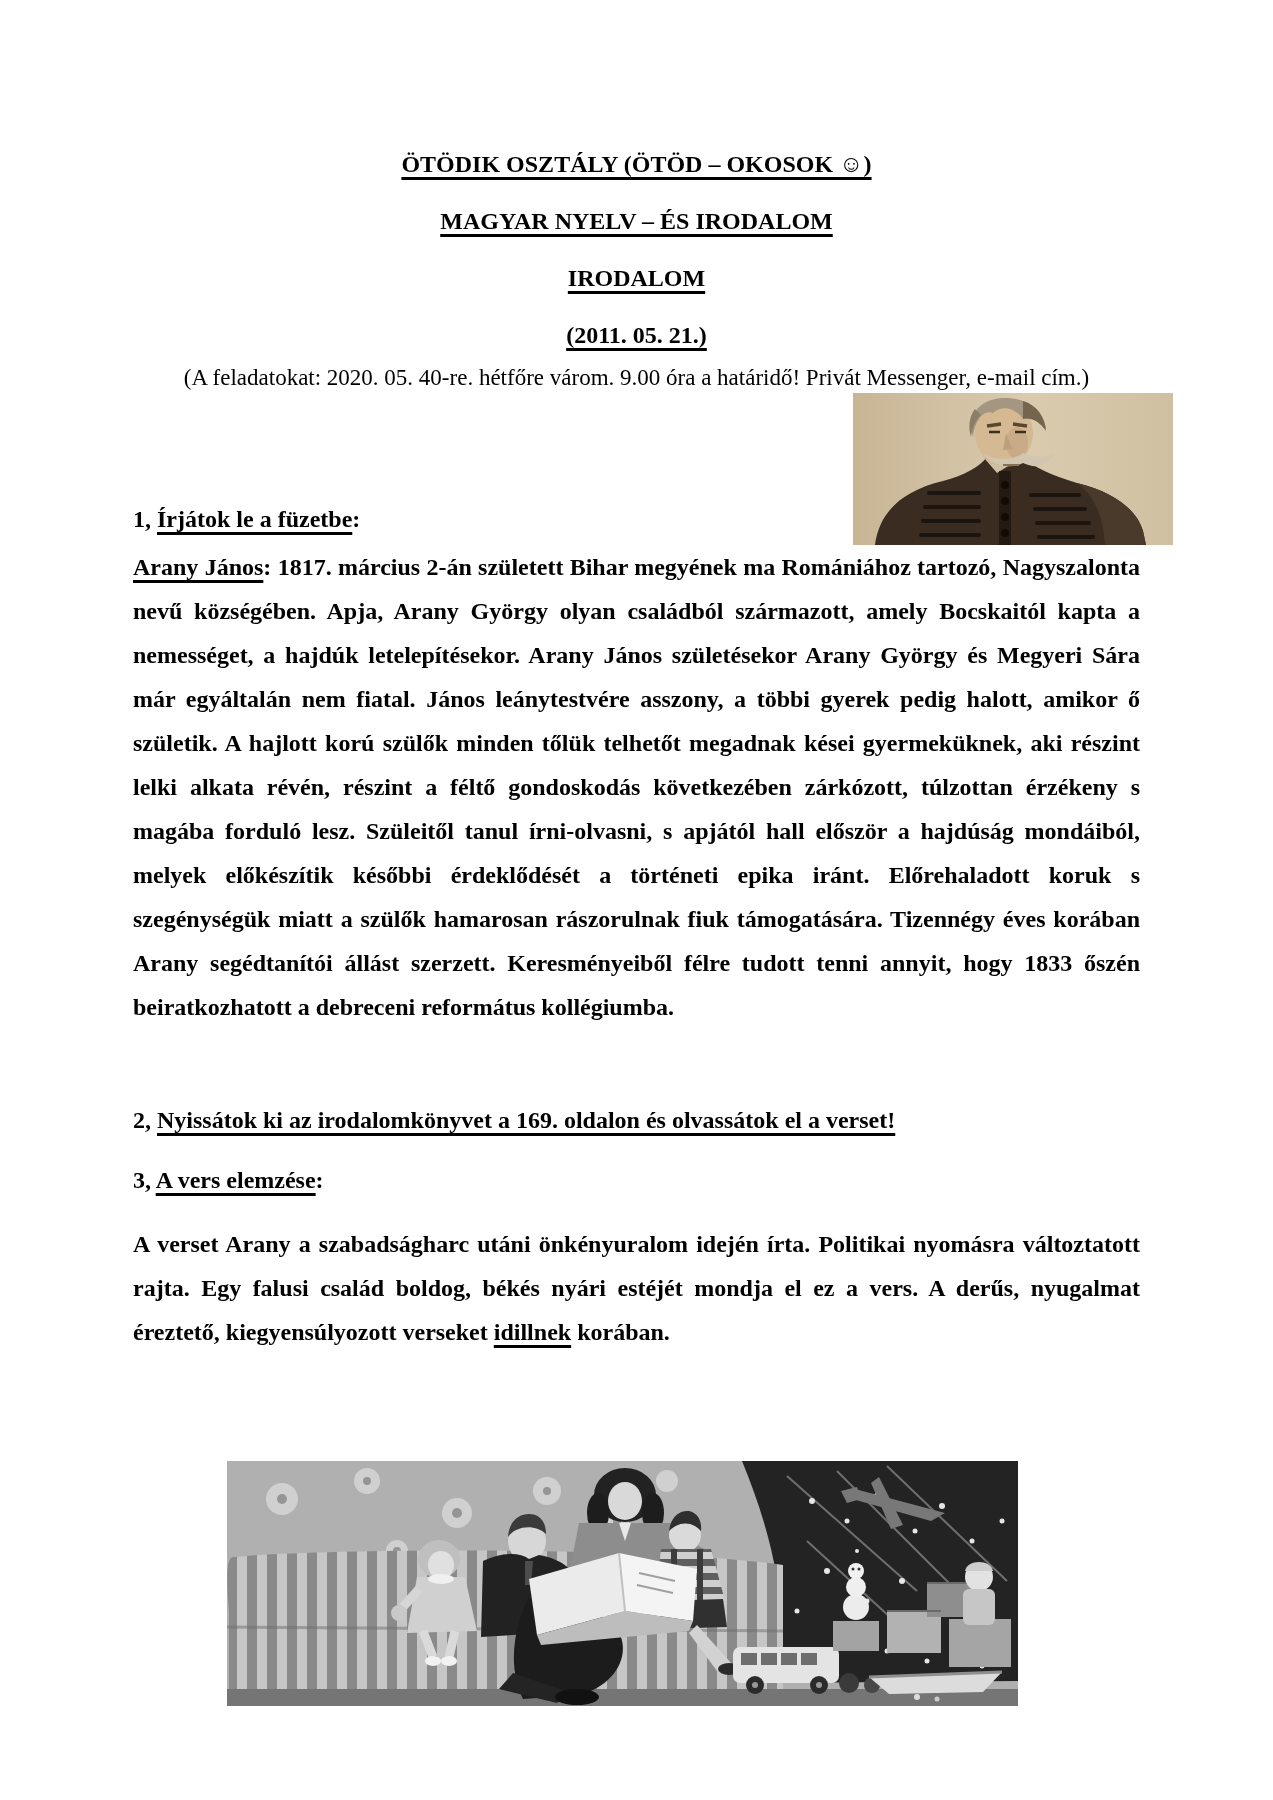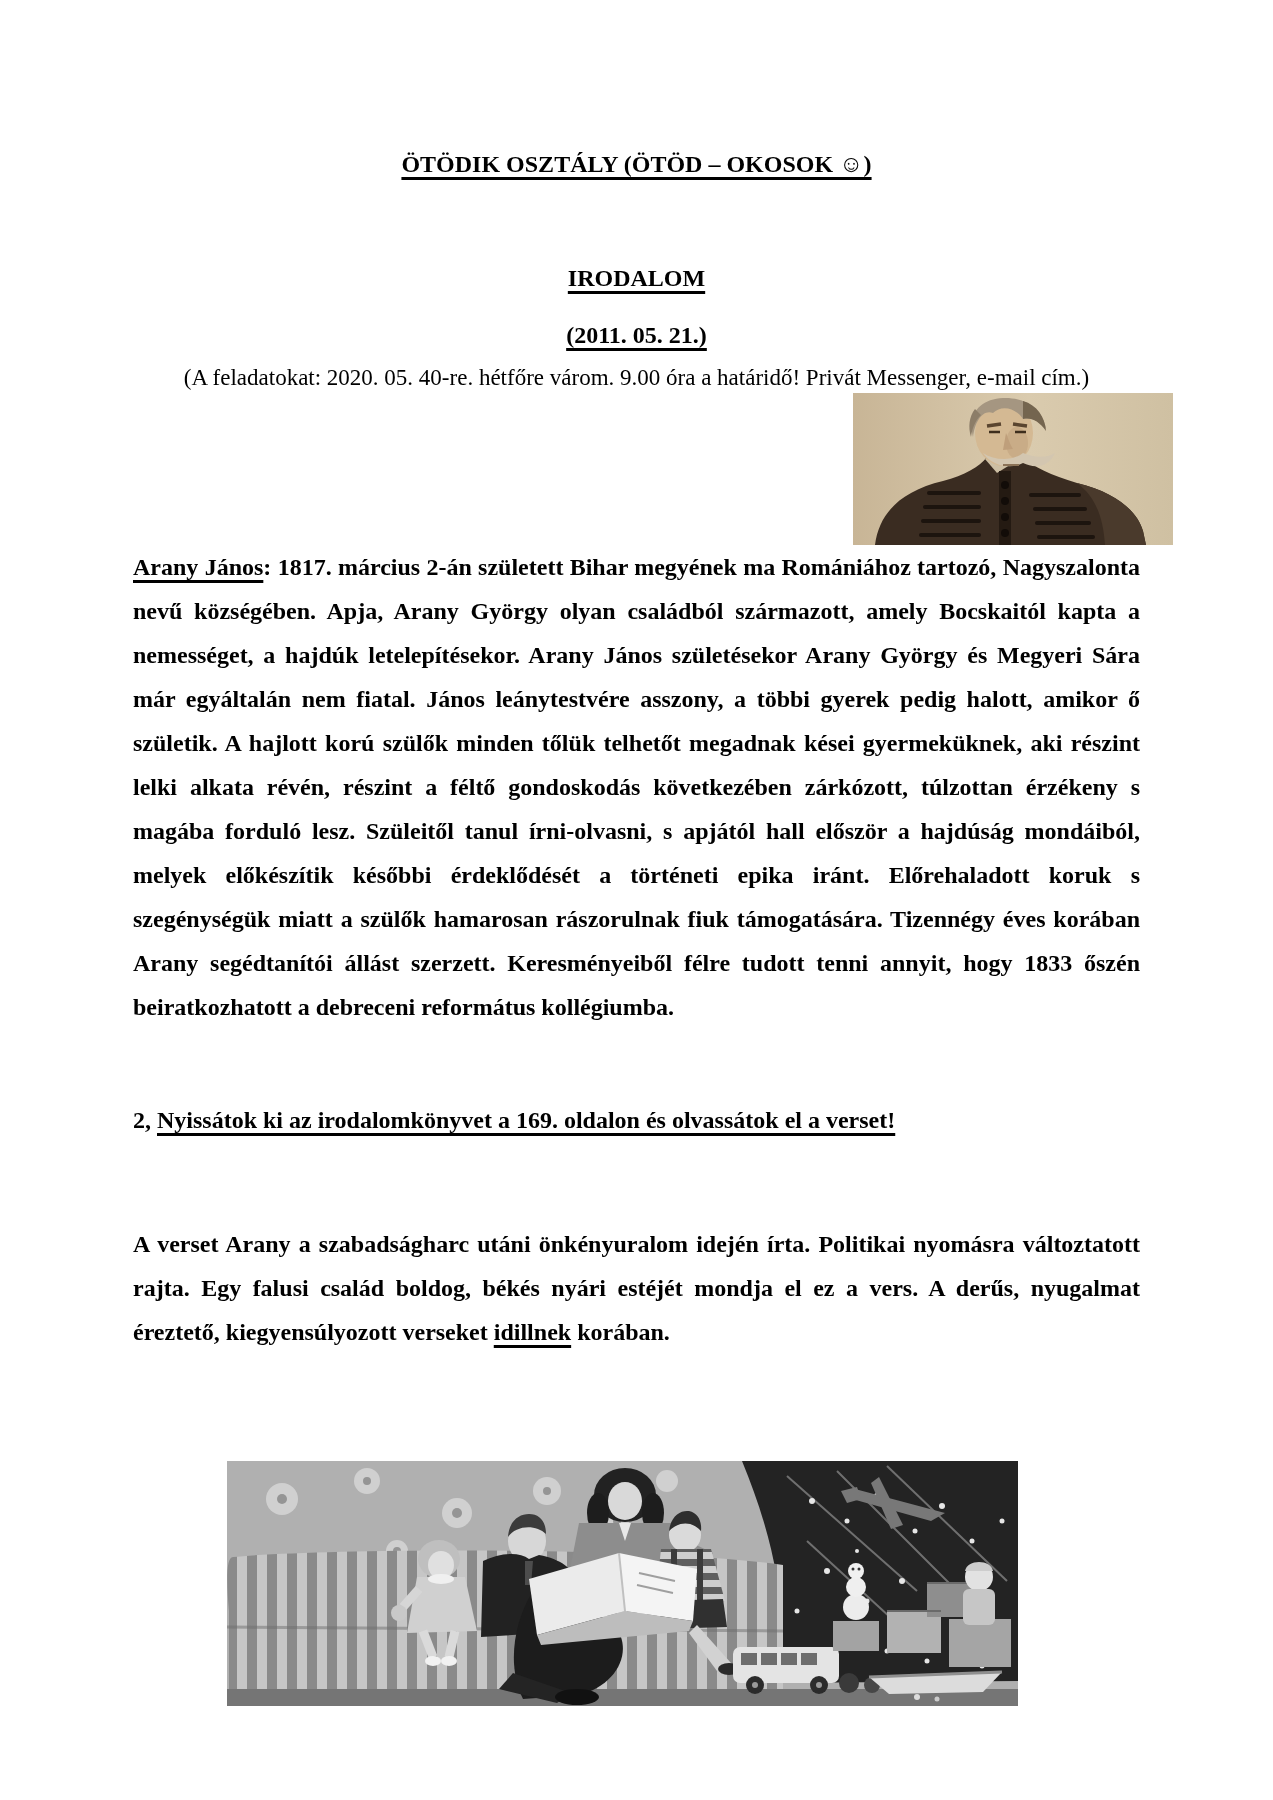--- a/index.html
+++ b/index.html
@@ -25,20 +25,21 @@
   }
   .img-frame{position:absolute;overflow:hidden;}
   .img-frame svg{display:block;width:100%;height:100%;}
 </style>
 </head>
 <body>
 
 <div class="page">
 
   <p class="abs center title" style="top:142px"><span class="u">ÖTÖDIK OSZTÁLY (ÖTÖD – OKOSOK ☺)</span></p>
+  <p class="abs center title" style="top:199px"><span class="u">MAGYAR NYELV – ÉS IRODALOM</span></p>
   <p class="abs center title" style="top:256px"><span class="u">IRODALOM</span></p>
   <p class="abs center title" style="top:313px"><span class="u">(2011. 05. 21.)</span></p>
 
   <p class="abs center note" style="top:356px">(A feladatokat: 2020. 05. 40-re. hétfőre várom. 9.00 óra a határidő! Privát Messenger, e-mail cím.)</p>
 
   <div class="img-frame" style="left:853px;top:393px;width:320px;height:152px" aria-label="Arany János szépia portré">
     <svg viewBox="0 0 320 152" preserveAspectRatio="none" role="img">
       <defs>
         <linearGradient id="pbg" x1="0" y1="0" x2="1" y2="0">
           <stop offset="0" stop-color="#c8b596"></stop>
@@ -76,25 +77,27 @@
       <g fill="#120c08">
         <circle cx="152" cy="92" r="4"></circle>
           <circle cx="152" cy="108" r="4"></circle>
         <circle cx="152" cy="124" r="4"></circle>
           <circle cx="152" cy="140" r="4"></circle>
       </g>
     </svg>
   </div>
 
 
+  <p class="abs body" style="top:497px"><span>1, </span><span class="u">Írjátok le a füzetbe</span><span>:</span></p>
 
   <p class="abs body just" style="top:545px"><span class="u">Arany János</span><span>: </span><span>1817. március 2-án született Bihar megyének ma Romániához tartozó, Nagyszalonta nevű községében. Apja, Arany György olyan családból származott, amely Bocskaitól kapta a nemességet, a hajdúk letelepítésekor. Arany János születésekor Arany György és Megyeri Sára már egyáltalán nem fiatal. János leánytestvére asszony, a többi gyerek pedig halott, amikor ő születik. A hajlott korú szülők minden tőlük telhetőt megadnak kései gyermeküknek, aki részint lelki alkata révén, részint a féltő gondoskodás következében zárkózott, túlzottan érzékeny s magába forduló lesz. Szüleitől tanul írni-olvasni, s apjától hall először a hajdúság mondáiból, melyek előkészítik későbbi érdeklődését a történeti epika iránt. Előrehaladott koruk s szegénységük miatt a szülők hamarosan rászorulnak fiuk támogatására. Tizennégy éves korában Arany segédtanítói állást szerzett. Keresményeiből félre tudott tenni annyit, hogy 1833 őszén beiratkozhatott a debreceni református kollégiumba.</span></p>
 
   <p class="abs body" style="top:1098px"><span>2, </span><span class="u">Nyissátok ki az irodalomkönyvet a 169. oldalon és olvassátok el a verset!</span><span></span></p>
 
+  <p class="abs body" style="top:1158px"><span>3, </span><span class="u">A vers elemzése</span><span>:</span></p>
 
   <p class="abs body just" style="top:1222px"><span>A verset Arany a szabadságharc utáni önkényuralom idején írta. Politikai nyomásra változtatott rajta. Egy falusi család boldog, békés nyári estéjét mondja el ez a vers. A derűs, nyugalmat éreztető, kiegyensúlyozott verseket </span><span class="u">idillnek</span><span> korában.</span></p>
 
 
   <div class="img-frame" style="left:227px;top:1461px;width:791px;height:245px" aria-label="Család karácsonyfa mellett mesét olvas">
     <svg viewBox="0 0 791 245" preserveAspectRatio="none" role="img">
       <defs>
         <pattern id="vstr" width="20" height="20" patternUnits="userSpaceOnUse">
           <rect width="20" height="20" fill="#c6c6c6"></rect>
           <rect width="10" height="20" fill="#8a8a8a"></rect>

